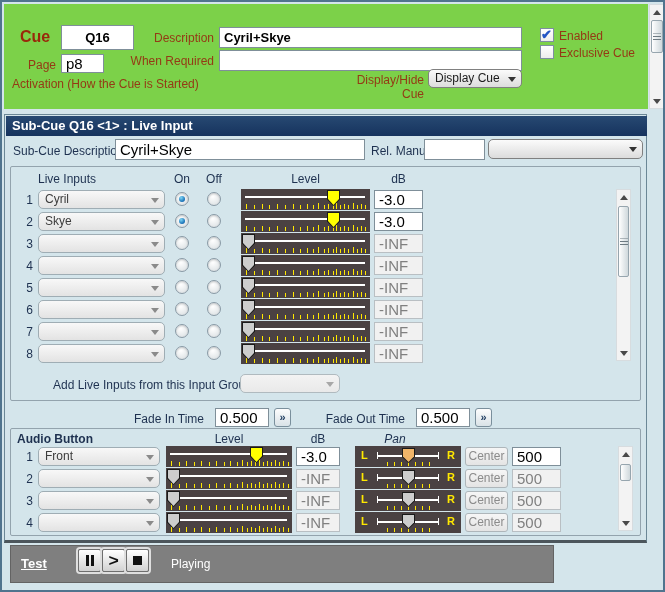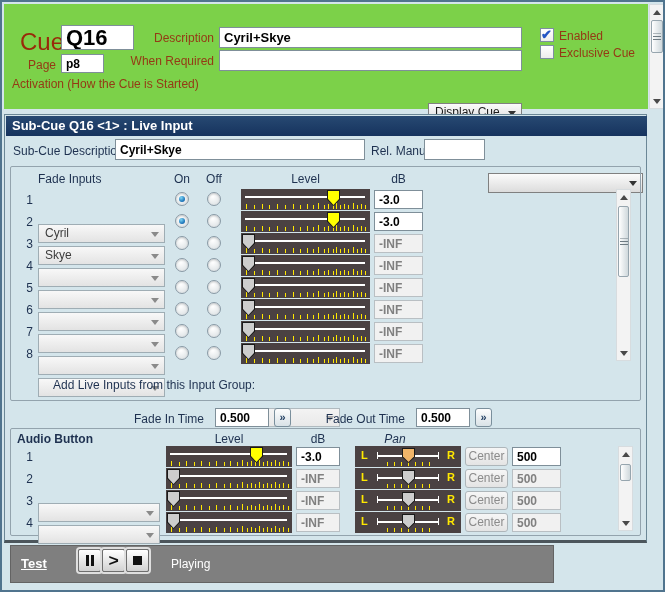--- a/index.html
+++ b/index.html
@@ -6,31 +6,31 @@
   *{box-sizing:border-box;}
   .window{position:relative;width:665px;height:592px;background:#d4e5eb;
     border:2px solid #50748e;overflow:hidden;font-family:"Liberation Sans",sans-serif;font-size:12px;}
   .abs{position:absolute;}
 
   
   .cue-panel{left:2px;top:2px;width:644px;height:105px;background:#7cd149;}
   .cue-title{left:0;top:0;width:100%;height:18px;background:#8e3c12;color:#90d44d;
     line-height:18px;padding-left:6px;font-size:12px;}
   .lbl-red{color:#943a15;}
-  .cue-big{font-size:24px;font-weight:normal;color:#99290a;}
+  .cue-big{font-size:16px;font-weight:bold;color:#99290a;}
   input.fld{position:absolute;border:1px solid #7f8f99;background:#fff;color:#000;
-    font-family:"Liberation Sans",sans-serif;font-size:12px;padding:0 4px;font-weight:bold;}
+    font-family:"Liberation Sans",sans-serif;font-size:15px;padding:0 4px;}
   input.fld.bold{font-weight:bold;}
   input.fld.dis{background:#f1f1f1;color:#808080;border-color:#b9bfc3;}
   .ralign{text-align:right;}
 
   
-  .dd{position:absolute;border:1px solid #808080;border-radius:0;
+  .dd{position:absolute;border:1px solid #808080;border-radius:5px;
     background:linear-gradient(#fbfbfb,#dcdcdc);color:#1c1c1c;
-    padding:0 18px 0 6px;line-height:17px;overflow:hidden;white-space:nowrap;margin-top:34px;}
+    padding:0 18px 0 6px;line-height:17px;overflow:hidden;white-space:nowrap;}
   .dd .arr{position:absolute;right:5px;top:7px;width:0;height:0;
     border:4px solid transparent;border-top:5px solid #333;border-bottom:none;}
   .dd.soft{border-color:#9fadb4;color:#3c3c3c;background:linear-gradient(#f8f8f8,#e3e3e3);}
   .dd.soft .arr{border-top-color:#8a8a8a;}
   .dd.dis{border-color:#b0babf;color:#9a9a9a;background:linear-gradient(#f3f3f3,#e9e9e9);}
   .dd.dis .arr{border-top-color:#a8a8a8;}
 
   
   .cb{position:absolute;width:14px;height:14px;background:linear-gradient(#fff,#ededed);
     border:1px solid #7e8fa0;}
@@ -108,38 +108,39 @@
   .num{position:absolute;width:14px;text-align:right;color:#1e3150;}
 </style>
 </head>
 <body>
 
 <div class="window">
 
   <div class="abs cue-panel">
 
     <span class="abs cue-big" style="left:16px;top:24px;">Cue</span>
-    <input class="fld bold" style="left: 57px; top: 21px; width: 73px; height: 25px; font-size: 22px;" readonly="" value="Q16">
+    <input class="fld bold" style="left: 57px; top: 21px; width: 73px; height: 25px; font-size: 13px; text-align: center;" readonly="" value="Q16">
 
     <span class="abs lbl-red ralign" style="left:10px;top:54px;width:42px;">Page</span>
     <input class="fld" style="left: 57px; top: 50px; width: 43px; height: 19px;" readonly="" value="p8">
 
     <span class="abs lbl-red ralign" style="left:120px;top:27px;width:90px;">Description</span>
     <input class="fld bold" style="left: 215px; top: 23px; width: 303px; height: 21px; font-size: 13px;" readonly="" value="Cyril+Skye">
 
     <span class="abs lbl-red ralign" style="left:100px;top:50px;width:110px;">When Required</span>
     <input class="fld" style="left: 215px; top: 46px; width: 303px; height: 21px;" readonly="" value="">
 
     <span class="cb checked" style="left:536px;top:24px;"></span>
     <span class="abs lbl-red" style="left:555px;top:25px;">Enabled</span>
     <span class="cb" style="left:536px;top:41px;"></span>
     <span class="abs lbl-red" style="left:555px;top:42px;">Exclusive Cue</span>
 
     <span class="abs lbl-red" style="left:8px;top:73px;">Activation (How the Cue is Started)</span>
 
+    <span class="abs lbl-red ralign" style="left:330px;top:69px;width:90px;">Display/Hide Cue</span>
     <div class="dd" style="left:424px;top:65px;width:94px;height:19px;">
       <span>Display Cue</span><span class="arr"></span>
     </div>
   </div>
 
   <div class="sb" style="left:647px;top:2px;width:16px;height:105px;">
     <div class="ar up">
         <span class="tri-up"></span>
       </div>
     <div class="thumb grip" style="top:15px;height:33px;"></div>
@@ -153,21 +154,21 @@
 
     <span class="abs lbl-navy" style="left:8px;top:29px;">Sub-Cue Description</span>
     <input class="fld" style="left: 110px; top: 24px; width: 250px; height: 21px;" readonly="" value="Cyril+Skye">
     <span class="abs lbl-navy" style="left:366px;top:29px;">Rel. Manual</span>
     <input class="fld" style="left: 419px; top: 24px; width: 61px; height: 21px;" readonly="" value="">
     <div class="dd" style="left:483px;top:24px;width:155px;height:20px;">
       <span></span><span class="arr"></span>
     </div>
 
     <div class="grp" style="left:5px;top:51px;width:631px;height:235px;"></div>
-    <span class="abs lbl-navy" style="left:33px;top:57px;">Fade Inputs</span>
+    <span class="abs lbl-navy" style="left:33px;top:57px;">Live Inputs</span>
     <span class="hdr" style="left:163px;top:57px;width:28px;">On</span>
     <span class="hdr" style="left:195px;top:57px;width:28px;">Off</span>
     <span class="hdr" style="left:236px;top:57px;width:129px;">Level</span>
     <span class="hdr" style="left:369px;top:57px;width:49px;">dB</span>
 
     <div id="live-rows">
         <div class="abs" style="left: 0px; top: 74px; width: 640px; height: 22px;">
           <span class="num" style="left: 14px; top: 4px;">1</span>
           <div class="dd soft" style="left: 33px; top: 1px; width: 127px; height: 19px;"><span>Cyril</span><span class="arr"></span></div>
           <span class="radio sel" style="left: 170px; top: 3px;"></span>
@@ -457,20 +458,21 @@
 
     <div class="grp" style="left:5px;top:313px;width:631px;height:108px;"></div>
     <span class="abs lbl-navy" style="left:12px;top:317px;font-weight:bold;">Audio Button</span>
     <span class="hdr" style="left:161px;top:317px;width:126px;">Level</span>
     <span class="hdr" style="left:291px;top:317px;width:44px;">dB</span>
     <span class="hdr" style="left:350px;top:317px;width:80px;font-style:italic;">Pan</span>
 
     <div id="audio-rows">
         <div class="abs" style="left: 0px; top: 331px; width: 640px; height: 22px;">
           <span class="num" style="left: 14px; top: 4px;">1</span>
+          <div class="dd soft" style="left: 33px; top: 1px; width: 122px; height: 19px;"><span>Front</span><span class="arr"></span></div>
           <div class="sl" style="left: 161px; top: 0px; width: 126px;">
             <div class="line"></div>
             <div class="tick" style="left: 5.04px; height: 5px;"></div>
             <div class="tick" style="left: 12.6px; height: 4px;"></div>
             <div class="tick" style="left: 20.16px; height: 5px;"></div>
             <div class="tick" style="left: 27.72px; height: 4px;"></div>
             <div class="tick" style="left: 35.28px; height: 5px;"></div>
             <div class="tick" style="left: 42.84px; height: 4px;"></div>
             <div class="tick" style="left: 50.4px; height: 5px;"></div>
             <div class="tick" style="left: 57.96px; height: 4px;"></div>

